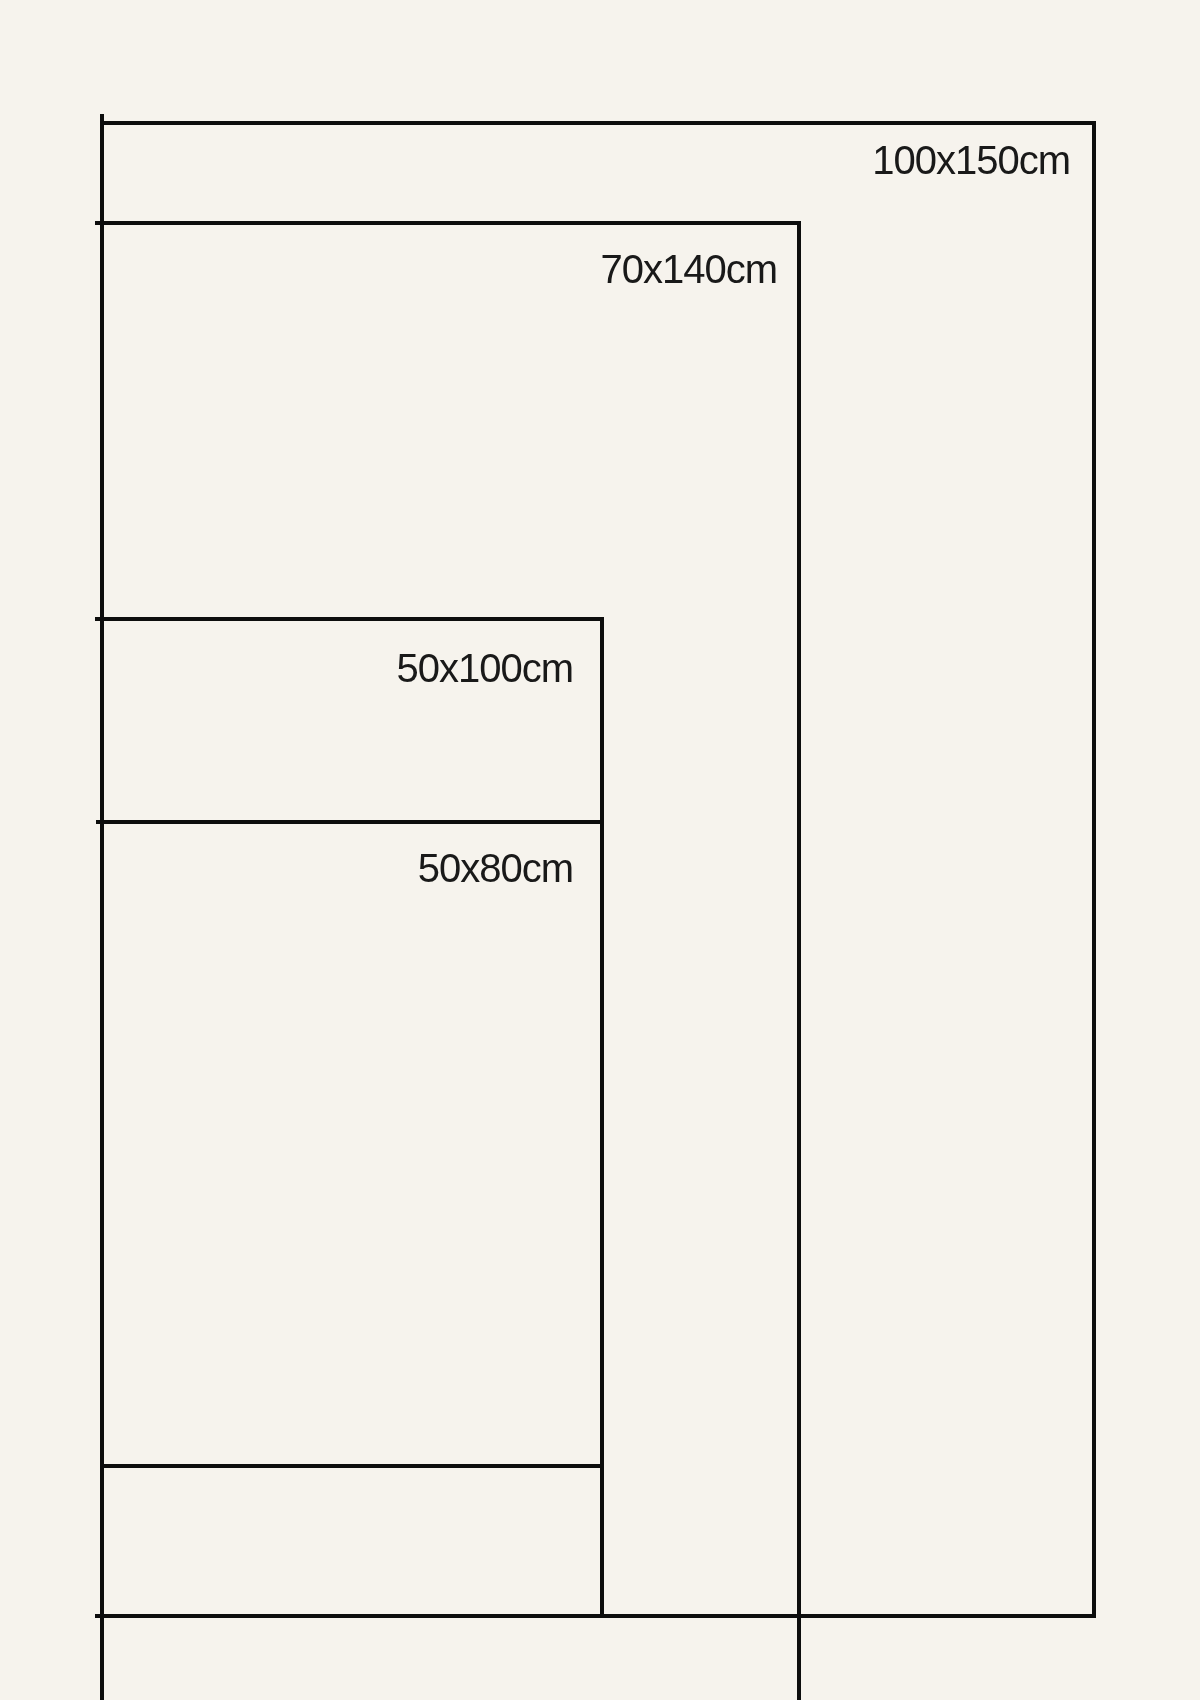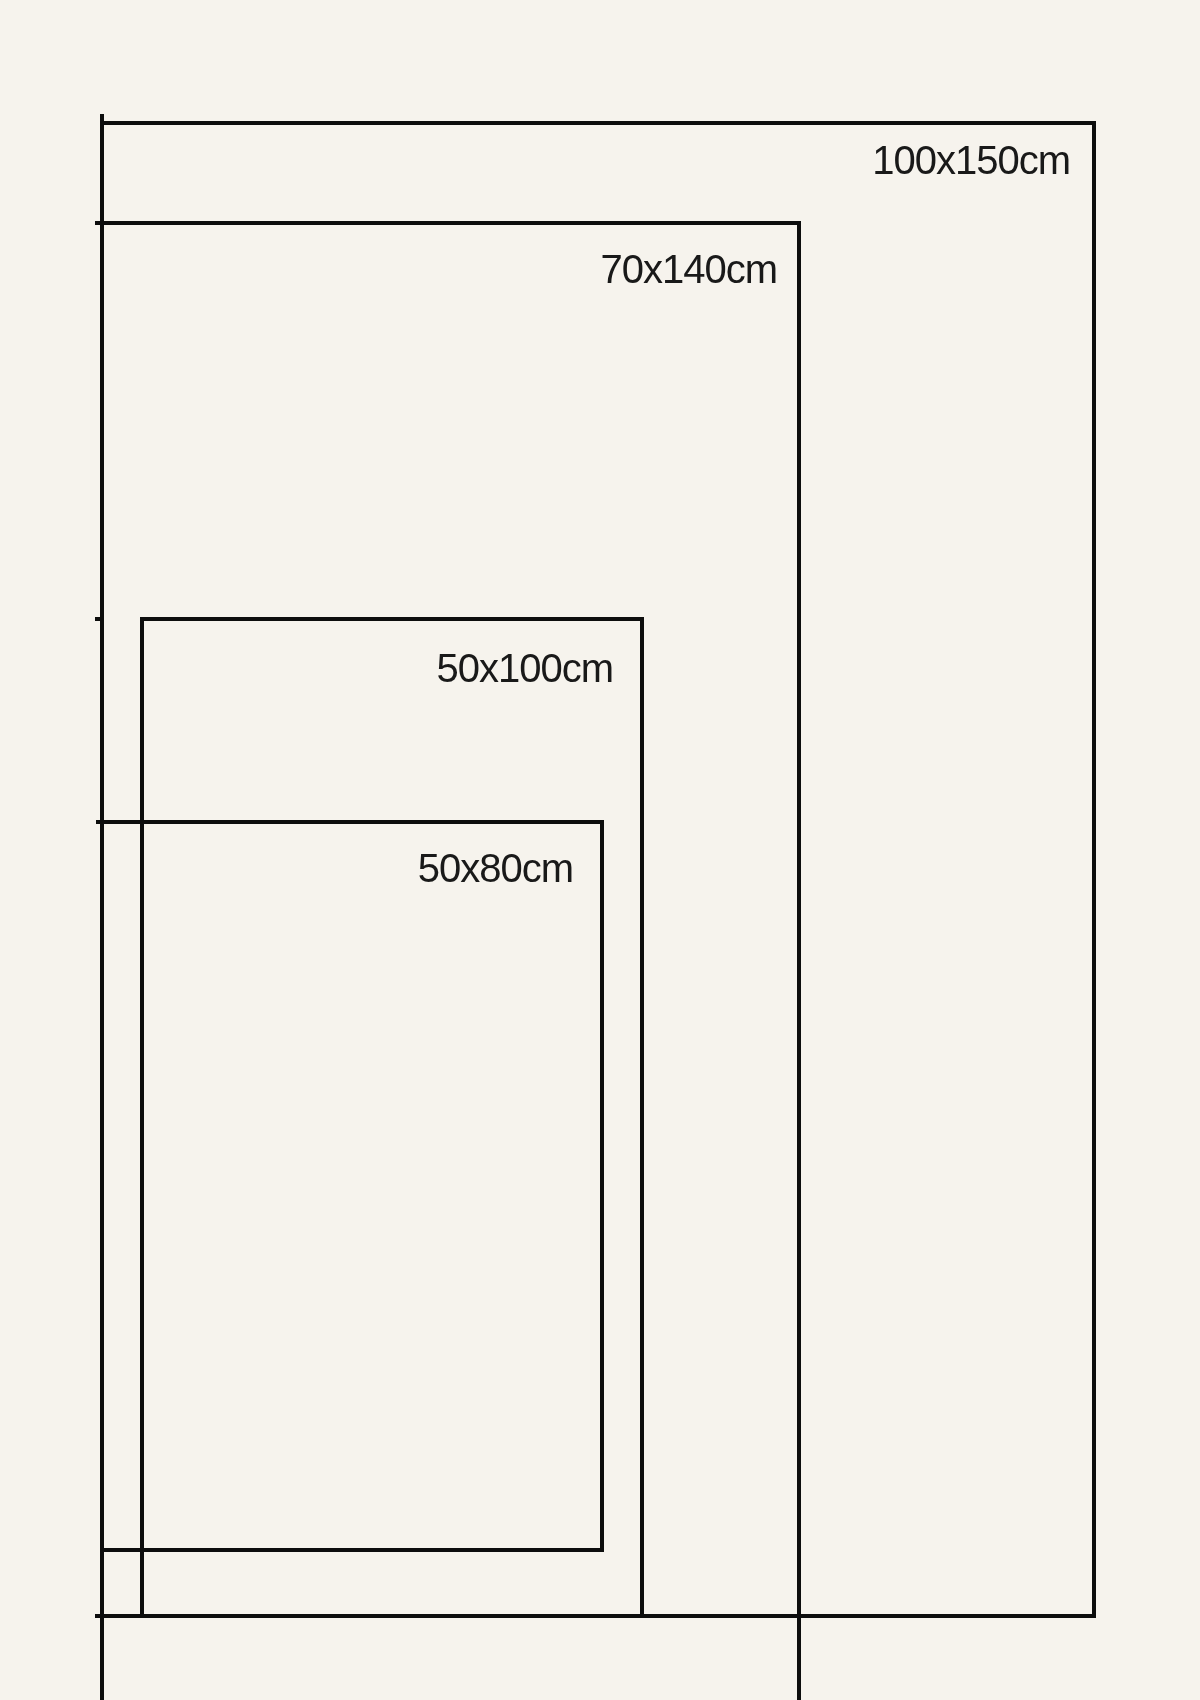--- a/index.html
+++ b/index.html
@@ -23,23 +23,23 @@
     position: absolute;
     box-sizing: border-box;
     border: 4px solid #0d0d0d;
     background: transparent;
   }
   
   .box-a { left: 100px; top: 121px;  width: 996px; height: 1497px; }
   
   .box-b { left: 100px; top: 221px;  width: 701px; height: 1614px; }
   
-  .box-c { left: 100px; top: 617px;  width: 504px; height: 1001px; margin-left: 40px; }
+  .box-c { left: 100px; top: 617px;  width: 504px; height: 1001px; }
   
-  .box-d { left: 100px; top: 820px;  width: 504px; height: 732px; padding-left: 13px; }
+  .box-d { left: 100px; top: 820px;  width: 504px; height: 648px; padding-left: 13px; }
 
   .size-label {
     position: absolute;
     font-size: 40px;
     line-height: 1;
     letter-spacing: -1px;
     font-weight: 400;
     color: #191919;
     white-space: nowrap;
   }

